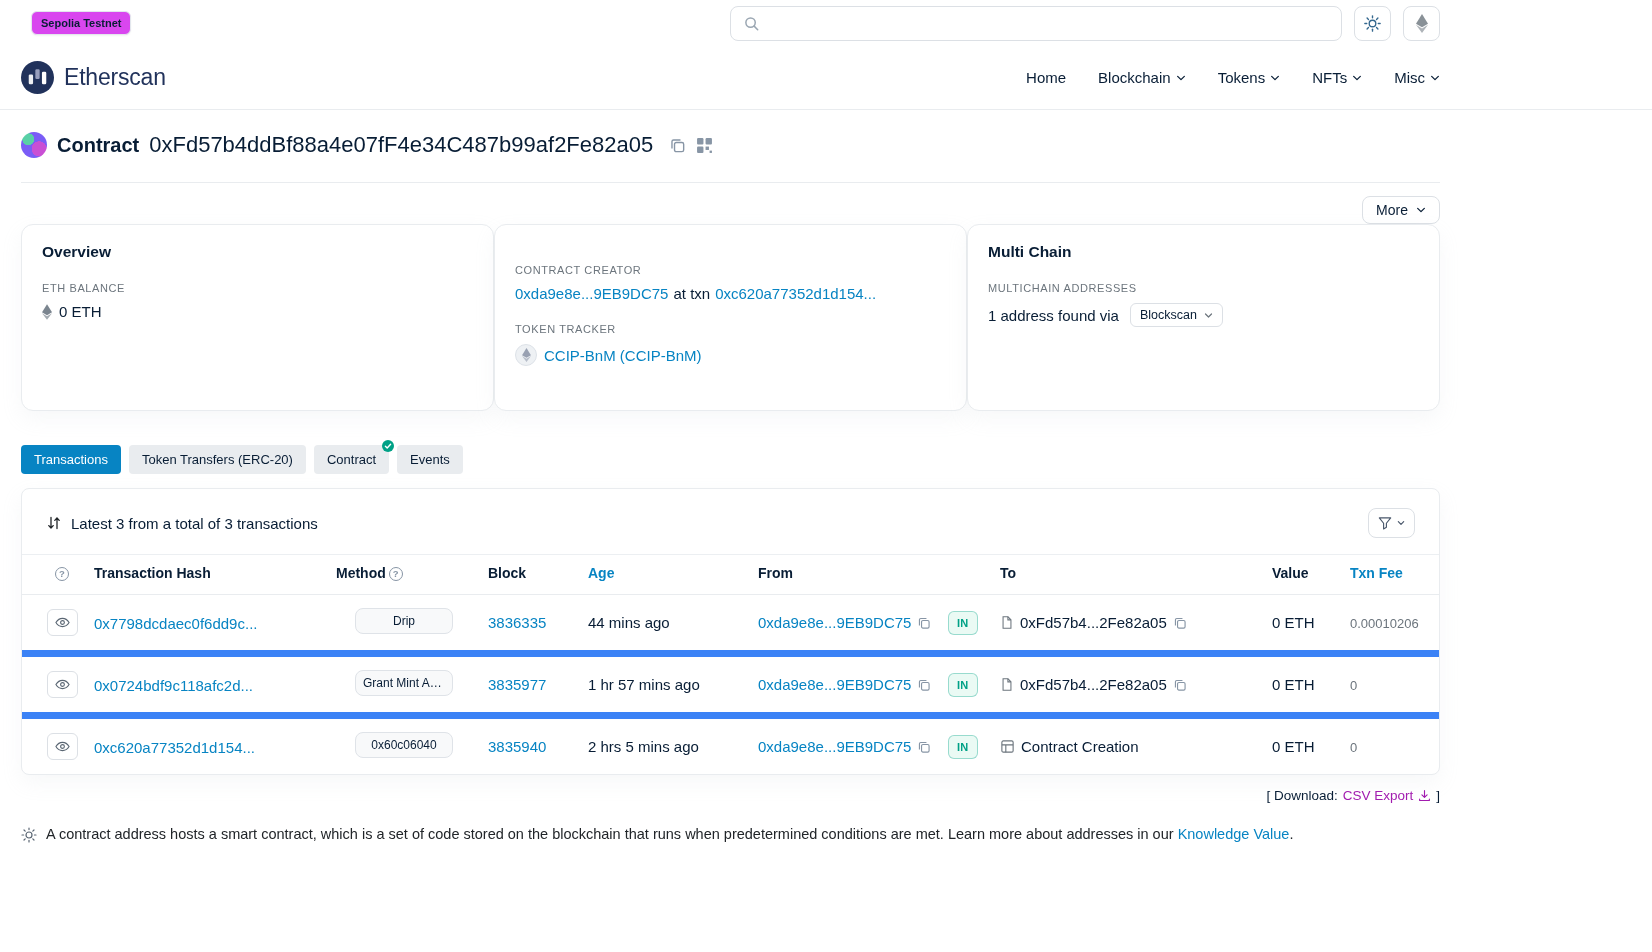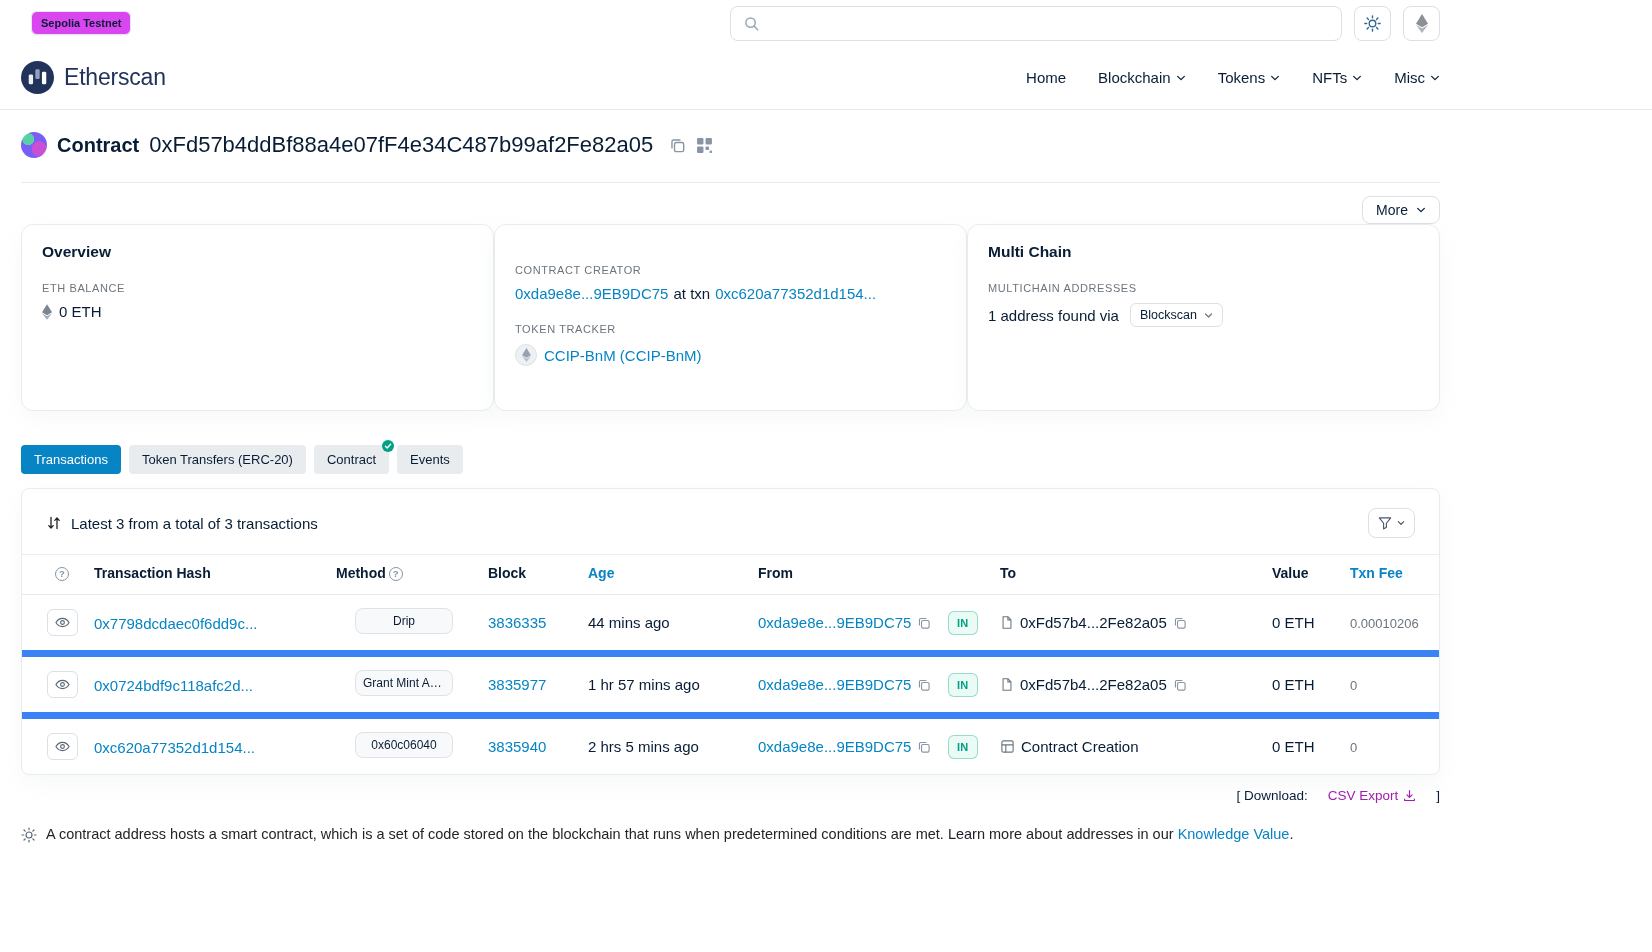--- a/index.html
+++ b/index.html
@@ -92,21 +92,21 @@
   .eye-btn { width:31px; height:27px; border:1px solid #dce0e5; border-radius:6px; color:#5a6673; display:inline-flex; align-items:center; justify-content:center; background:#fff; }
   .trunc { display:inline-block; max-width:100%; overflow:hidden; text-overflow:ellipsis; white-space:nowrap; vertical-align:middle; }
   .method-badge { display:inline-block; width:98px; padding:5px 7px; border:1px solid #dfe3e8; background:#f8f9fa; border-radius:8px; font-size:12px; text-align:center; white-space:nowrap; overflow:hidden; text-overflow:ellipsis; color:#081d35; }
   .in-badge { display:inline-block; padding:5px 8px; border:1px solid rgba(0,161,134,.35); background:#eafaf4; color:#00a186; border-radius:6px; font-size:11px; font-weight:700; letter-spacing:.3px; }
   .addr-cell { display:flex; align-items:center; gap:6px; min-width:0; }
   .copy-btn { color:#8795a5; display:inline-flex; flex:none; }
   .doc-ic { color:#6c757d; display:inline-flex; flex:none; }
   .to-text { overflow:hidden; text-overflow:ellipsis; white-space:nowrap; }
   .fee { color:#6c757d; font-size:13px; }
 
-  .download-row { display:flex; justify-content:flex-end; align-items:center; gap:20px; margin-top:13px; font-size:13.5px; color:#081d35; }
+  .download-row { display:flex; justify-content:flex-end; align-items:center; gap:5px; margin-top:13px; font-size:13.5px; color:#081d35; }
   .csv-link { color:#a21caf; display:inline-flex; align-items:center; gap:5px; font-weight:500; }
 
   .tip-row { margin-top:23px; font-size:14.5px; color:#212529; display:flex; align-items:flex-start; gap:9px; padding-bottom:60px; }
   .tip-ic { color:#5a6673; display:flex; margin-top:1px; }
 </style>
 </head>
 <body>
 
 <div class="topbar">
   <span class="net-badge">Sepolia Testnet</span>

